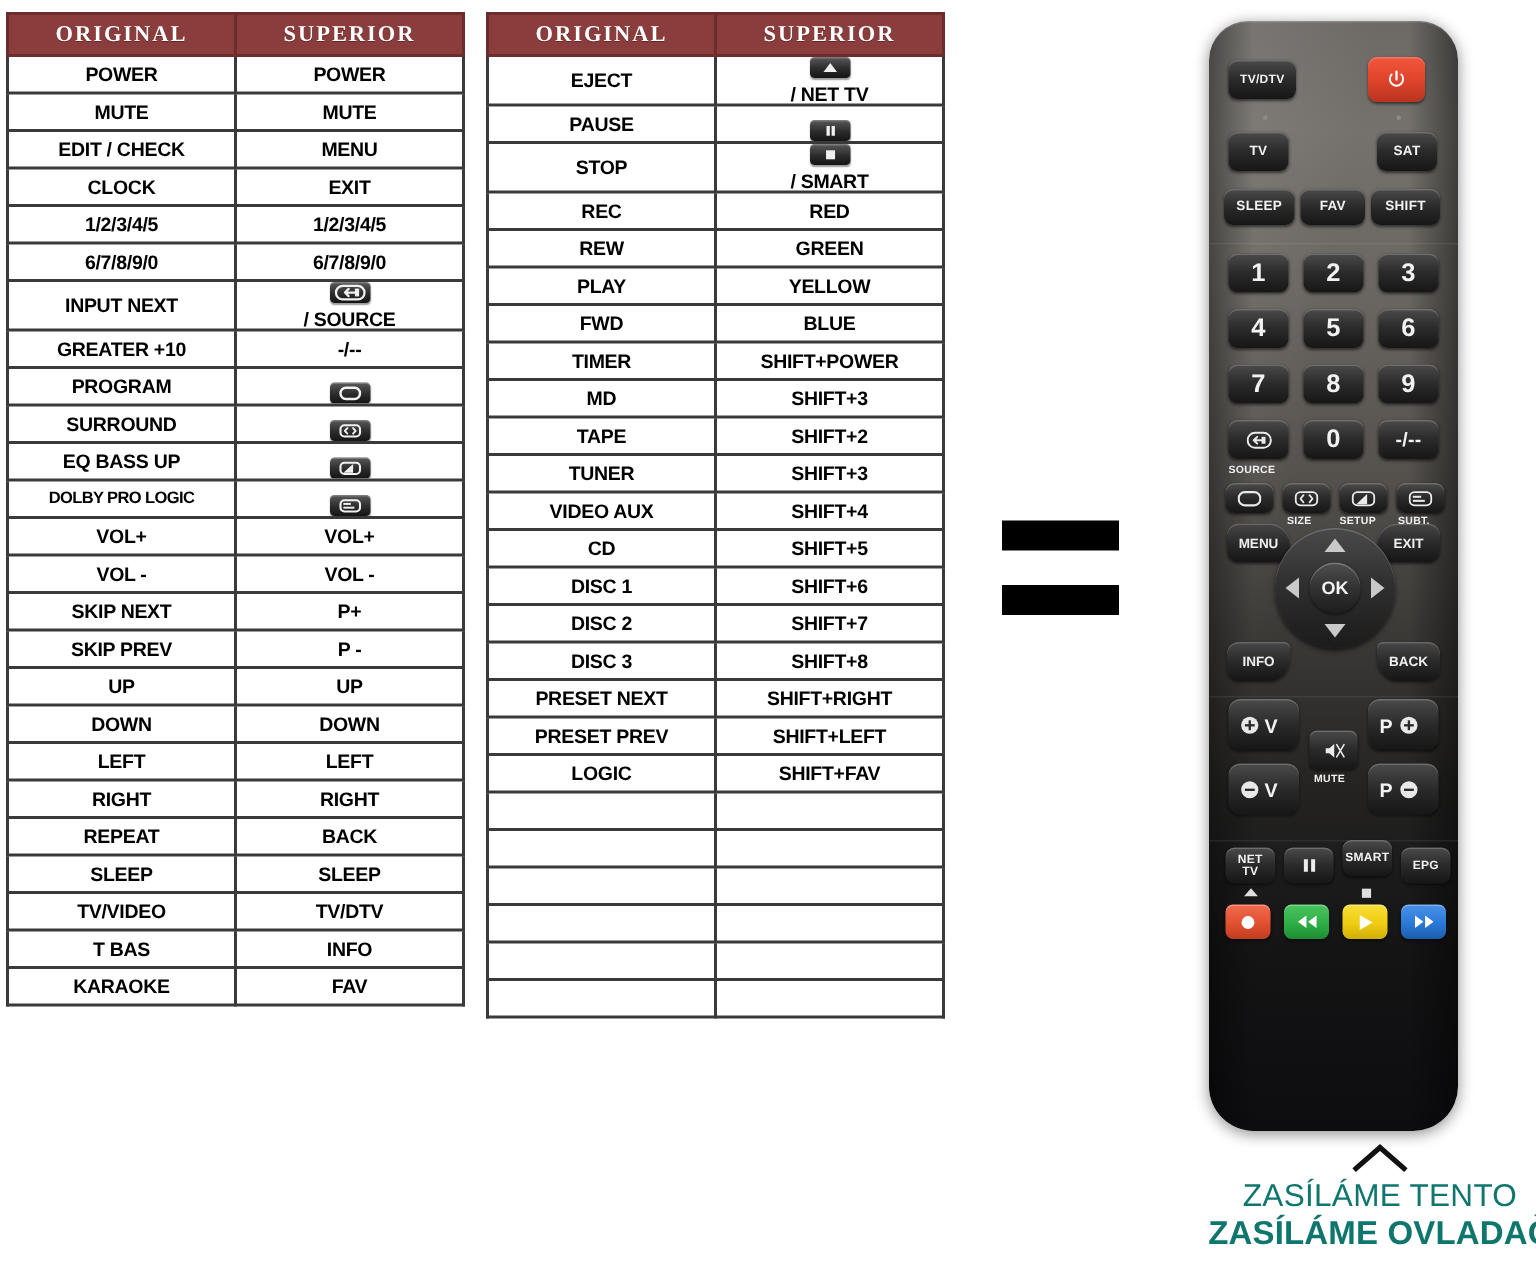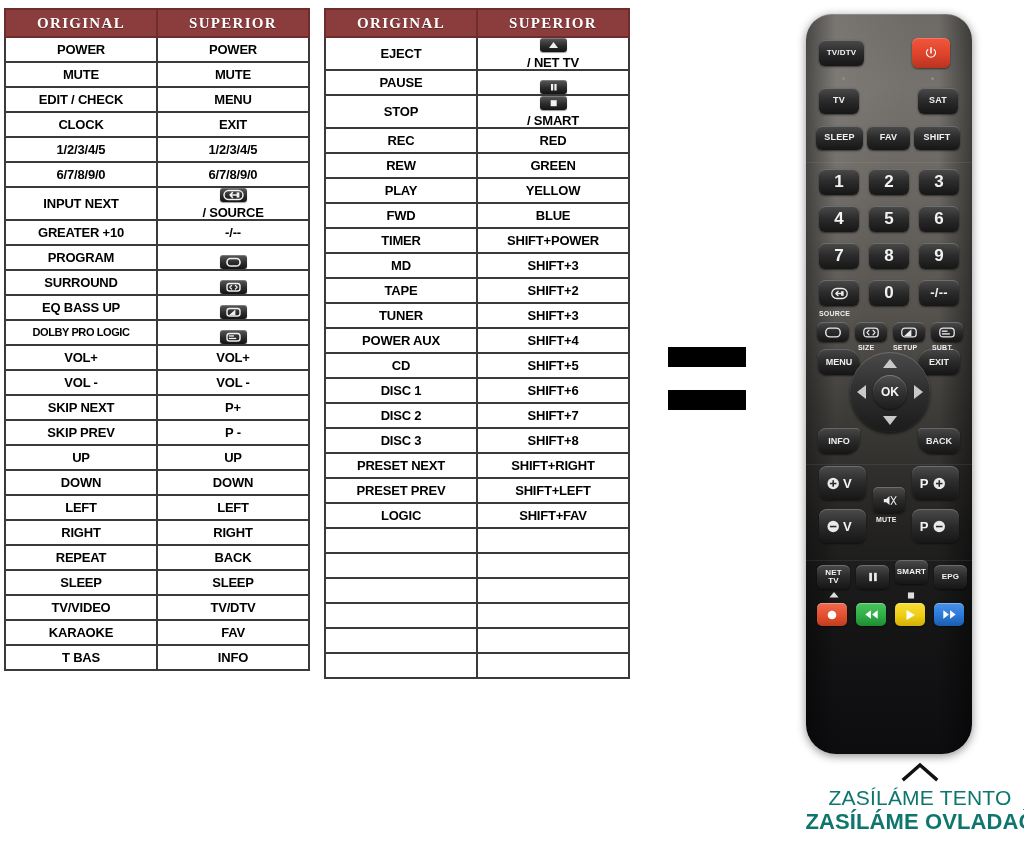--- a/index.html
+++ b/index.html
@@ -376,26 +376,26 @@
         </tr>
         <tr>
           <td>SLEEP</td>
           <td>SLEEP</td>
         </tr>
         <tr>
           <td>TV/VIDEO</td>
           <td>TV/DTV</td>
         </tr>
         <tr>
+          <td>T BAS</td>
+          <td>INFO</td>
+        </tr>
+        <tr>
           <td>KARAOKE</td>
           <td>FAV</td>
-        </tr>
-        <tr>
-          <td>T BAS</td>
-          <td>INFO</td>
         </tr>
       </tbody>
   </table>
 </div>
 
 <div class="table-wrap" id="table-b">
   <table class="keymap">
     <thead>
       <tr>
         <th>ORIGINAL</th>
@@ -468,21 +468,21 @@
         </tr>
         <tr>
           <td>TAPE</td>
           <td>SHIFT+2</td>
         </tr>
         <tr>
           <td>TUNER</td>
           <td>SHIFT+3</td>
         </tr>
         <tr>
-          <td>POWER AUX</td>
+          <td>VIDEO AUX</td>
           <td>SHIFT+4</td>
         </tr>
         <tr>
           <td>CD</td>
           <td>SHIFT+5</td>
         </tr>
         <tr>
           <td>DISC 1</td>
           <td>SHIFT+6</td>
         </tr>

